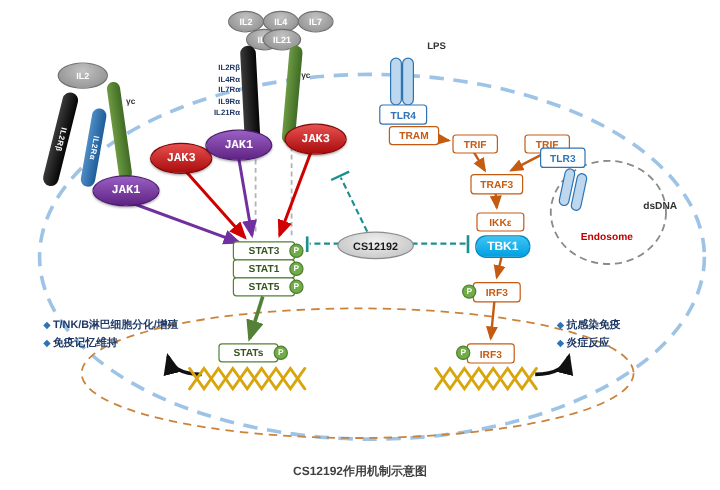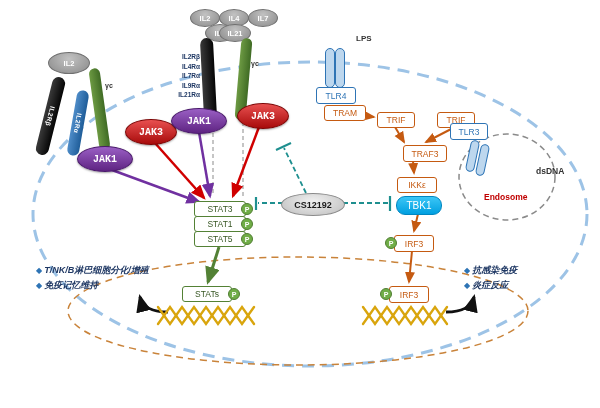--- a/index.html
+++ b/index.html
@@ -21,35 +21,35 @@
             display:flex;align-items:center;justify-content:center;}
   .jak{position:absolute;border-radius:50%;color:#fff;font-weight:bold;font-size:10px;
        display:flex;align-items:center;justify-content:center;box-shadow:0 1px 2px rgba(0,0,0,.35);font-family:Liberation Mono, monospace;}
   .jak1{background:linear-gradient(180deg,#9a5fc4,#5e2382);border:1px solid #4a1a6b;}
   .jak3{background:linear-gradient(180deg,#e85050,#a80b0b);border:1px solid #7d0606;}
   .inhib{position:absolute;border-radius:50%;background:radial-gradient(ellipse at 50% 35%,#f0f0f0,#bdbdbd);
          border:1px solid #8a8a8a;color:#1a1a1a;font-size:9px;font-weight:bold;
          display:flex;align-items:center;justify-content:center;text-align:right;}
 
   
-  .gbox,.obox,.bbox,.tbk{position:absolute;background:#fff;border-radius:3px;font-weight:normal;
+  .gbox,.obox,.bbox,.tbk{position:absolute;background:#fff;border-radius:3px;font-weight:bold;
         display:flex;align-items:center;justify-content:center;}
   .gbox{border:1.5px solid #538135;color:#375623;font-size:8.5px;}
   .obox{border:1.5px solid #c55a11;color:#c55a11;font-size:8.5px;}
   .bbox{border:1.5px solid #2e74b5;color:#2e74b5;font-size:8.5px;}
   .tbk{background:linear-gradient(180deg,#3cc6f6,#009fe0);border:1px solid #0086c0;color:#fff;
        font-size:10px;border-radius:9px;}
 
   .pbadge{position:absolute;width:10px;height:10px;border-radius:50%;background:#70ad47;
           border:1px solid #507e32;color:#fff;font-size:7px;font-weight:bold;
           display:flex;align-items:center;justify-content:center;z-index:5;}
 
   .note-row{position:absolute;display:flex;align-items:center;gap:2px;}
   .note-bullet{color:#2e74b5;font-size:8px;line-height:1;}
-  .note-text{color:#1f3864;font-size:9px;font-weight:bold;white-space:nowrap;font-style:italic;}
+  .note-text{color:#1f3864;font-size:9px;font-weight:bold;white-space:nowrap;}
 
   .small-label{position:absolute;font-weight:bold;color:#333;}
   .chain-list{position:absolute;display:flex;flex-direction:column;width:32px;text-align:right;}
   .chain-list span{font-size:6.5px;font-weight:bold;color:#1f3864;line-height:9.5px;}
 
   #caption{position:absolute;left:0;right:0;top:386px;text-align:center;color:#404040;
            font-size:10px;font-weight:bold;}
 </style>
 </head>
 <body>
@@ -220,21 +220,21 @@
   </div>
   <div class="bbox" style="left:450px;top:123px;width:36px;height:15px;">
     <span>TLR3</span>
   </div>
   <div class="capsule lps" style="left:468px;top:140px;width:7px;height:30px;transform:rotate(12deg);"></div>
   <div class="capsule lps" style="left:478px;top:144px;width:7px;height:30px;transform:rotate(12deg);"></div>
 
   <div class="small-label" style="left:492px;top:166px;font-size:8.5px;padding-left:44px;">dsDNA</div>
   <div class="small-label" style="left:484px;top:192px;font-size:8.5px;color:#c00000;">Endosome</div>
 
-  <div class="obox" style="left:392px;top:145px;width:42px;height:15px;margin-left:11px;">
+  <div class="obox" style="left:392px;top:145px;width:42px;height:15px;">
     <span>TRAF3</span>
   </div>
   <div class="obox" style="left:397px;top:177px;width:38px;height:14px;">
     <span>IKKε</span>
   </div>
   <div class="tbk" style="left:396px;top:196px;width:44px;height:17px;">
     <span>TBK1</span>
   </div>
 
   <div class="pbadge" style="left:385px;top:237px;">
@@ -260,14 +260,15 @@
   </div>
   <div class="note-row" style="left:464px;top:264px;">
     <span class="note-bullet">◆</span>
     <span class="note-text">抗感染免疫</span>
   </div>
   <div class="note-row" style="left:464px;top:279px;">
     <span class="note-bullet">◆</span>
     <span class="note-text">炎症反应</span>
   </div>
 
+  <div id="caption">CS12192作用机制示意图</div>
 
 </div>
 
 </body></html>

